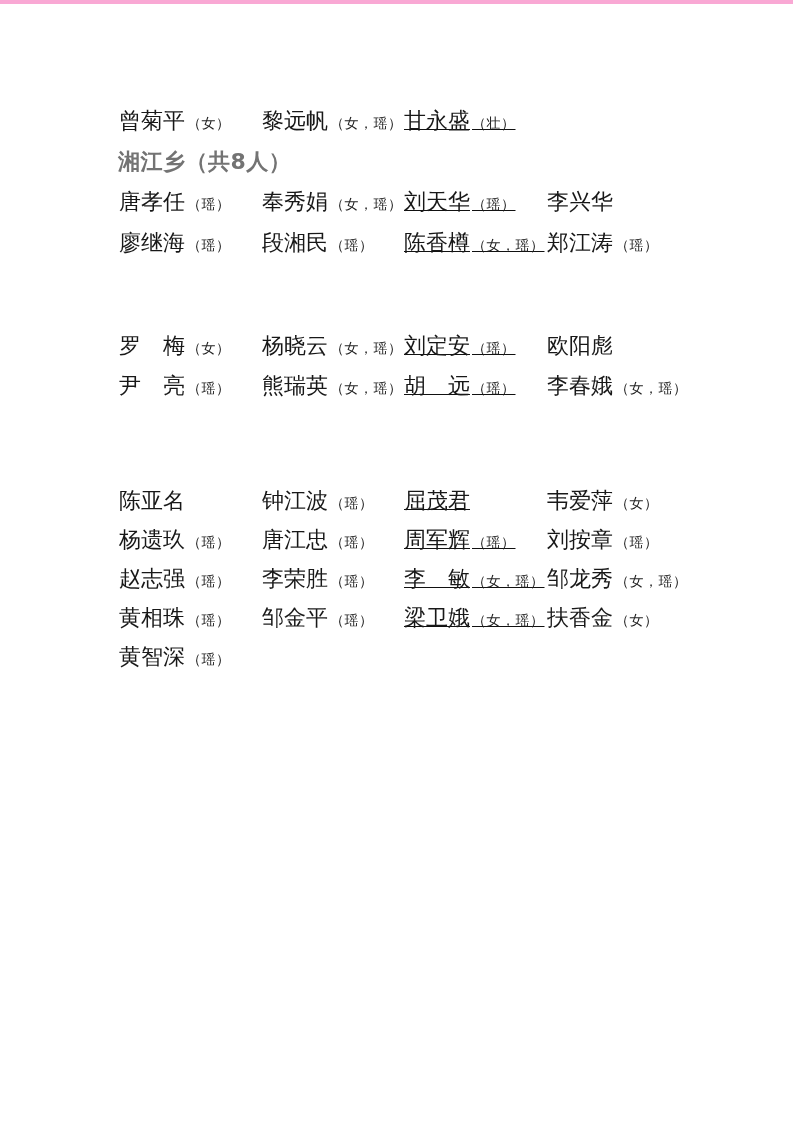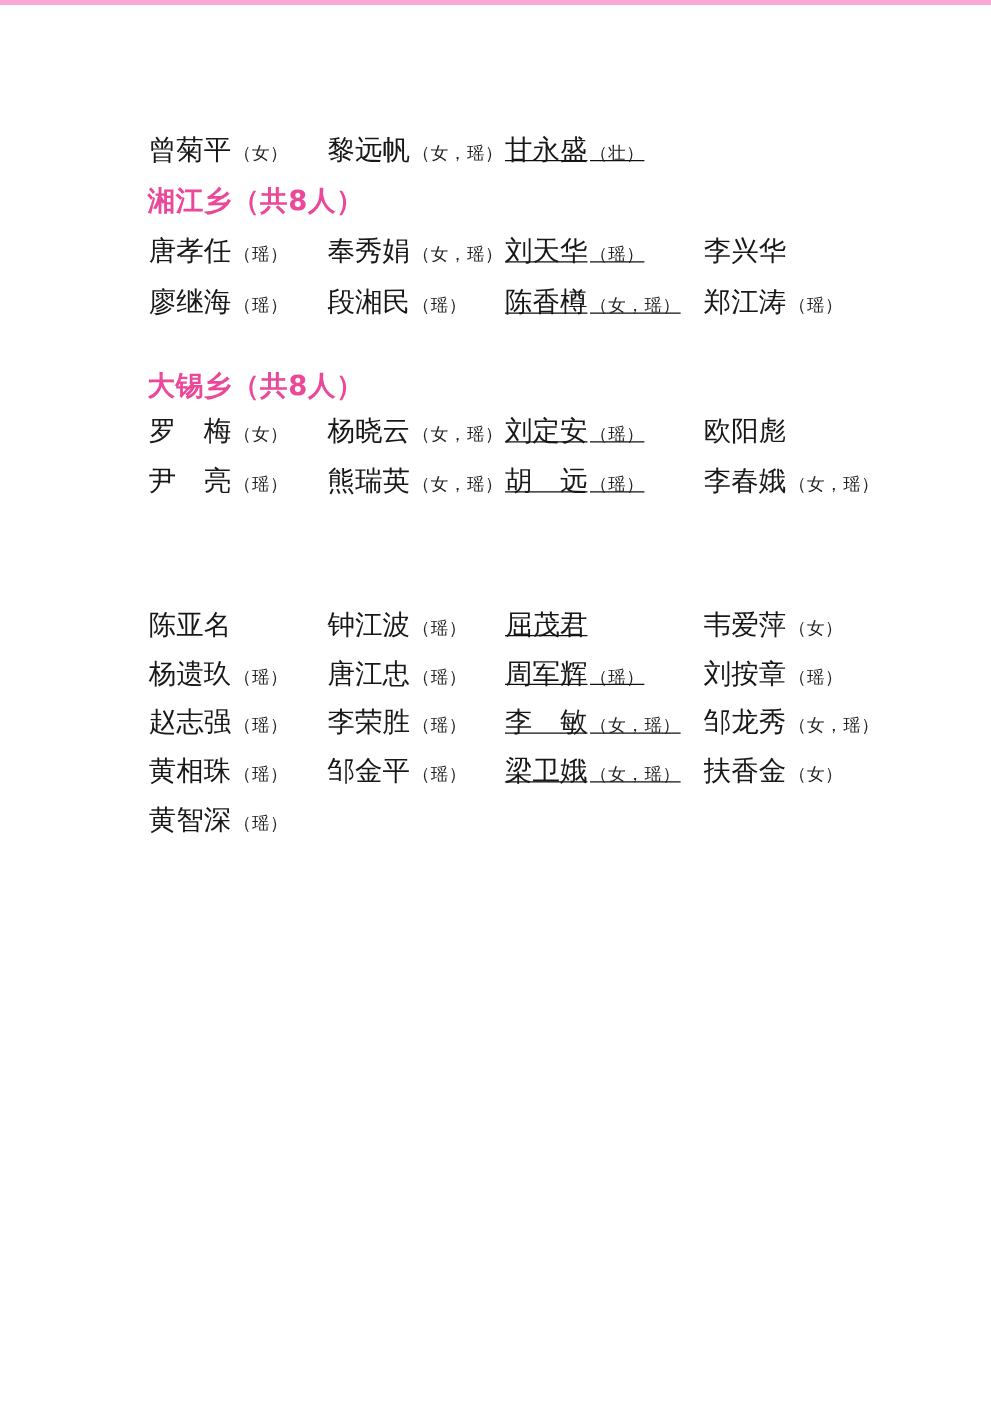--- a/index.html
+++ b/index.html
@@ -20,41 +20,41 @@
     white-space: nowrap;
   }
   .cell {
     position: absolute;
     top: 0;
     white-space: nowrap;
   }
   .cell.c0 { left: 0px; }
   .cell.c1 { left: 143px; }
   .cell.c2 { left: 285px; text-decoration: underline; }
-  .cell.c3 { left: 444px; }
+  .cell.c3 { left: 428px; }
   .nm {
     font-size: 22px;
     line-height: 24px;
     color: #181818;
   }
   .nt {
     font-size: 14px;
     line-height: 24px;
     margin-left: 2px;
     color: #222222;
     letter-spacing: 0.5px;
   }
   .sec-header {
     position: absolute;
     left: 118px;
     font-family: "DejaVu Sans", sans-serif;
     font-weight: 700;
     font-size: 22px;
     line-height: 26px;
-    color: #ec4899;
+    color: #737373;
     letter-spacing: 0.5px;
     white-space: nowrap;
   }
 </style>
 </head>
 <body>
 
 <div class="page">
 
   <div class="row" style="top:105px">
@@ -72,21 +72,20 @@
     <span class="cell c3"><span class="nm">李兴华</span><span class="nt"></span></span>
   </div>
 
   <div class="row" style="top:227px">
     <span class="cell c0"><span class="nm">廖继海</span><span class="nt">（瑶）</span></span>
     <span class="cell c1"><span class="nm">段湘民</span><span class="nt">（瑶）</span></span>
     <span class="cell c2"><span class="nm">陈香樽</span><span class="nt">（女，瑶）</span></span>
     <span class="cell c3"><span class="nm">郑江涛</span><span class="nt">（瑶）</span></span>
   </div>
 
-  <div class="sec-header" style="top:293px">大锡乡（共8人）</div>
 
   <div class="row" style="top:330px">
     <span class="cell c0"><span class="nm">罗　梅</span><span class="nt">（女）</span></span>
     <span class="cell c1"><span class="nm">杨晓云</span><span class="nt">（女，瑶）</span></span>
     <span class="cell c2"><span class="nm">刘定安</span><span class="nt">（瑶）</span></span>
     <span class="cell c3"><span class="nm">欧阳彪</span><span class="nt"></span></span>
   </div>
 
   <div class="row" style="top:370px">
     <span class="cell c0"><span class="nm">尹　亮</span><span class="nt">（瑶）</span></span>

